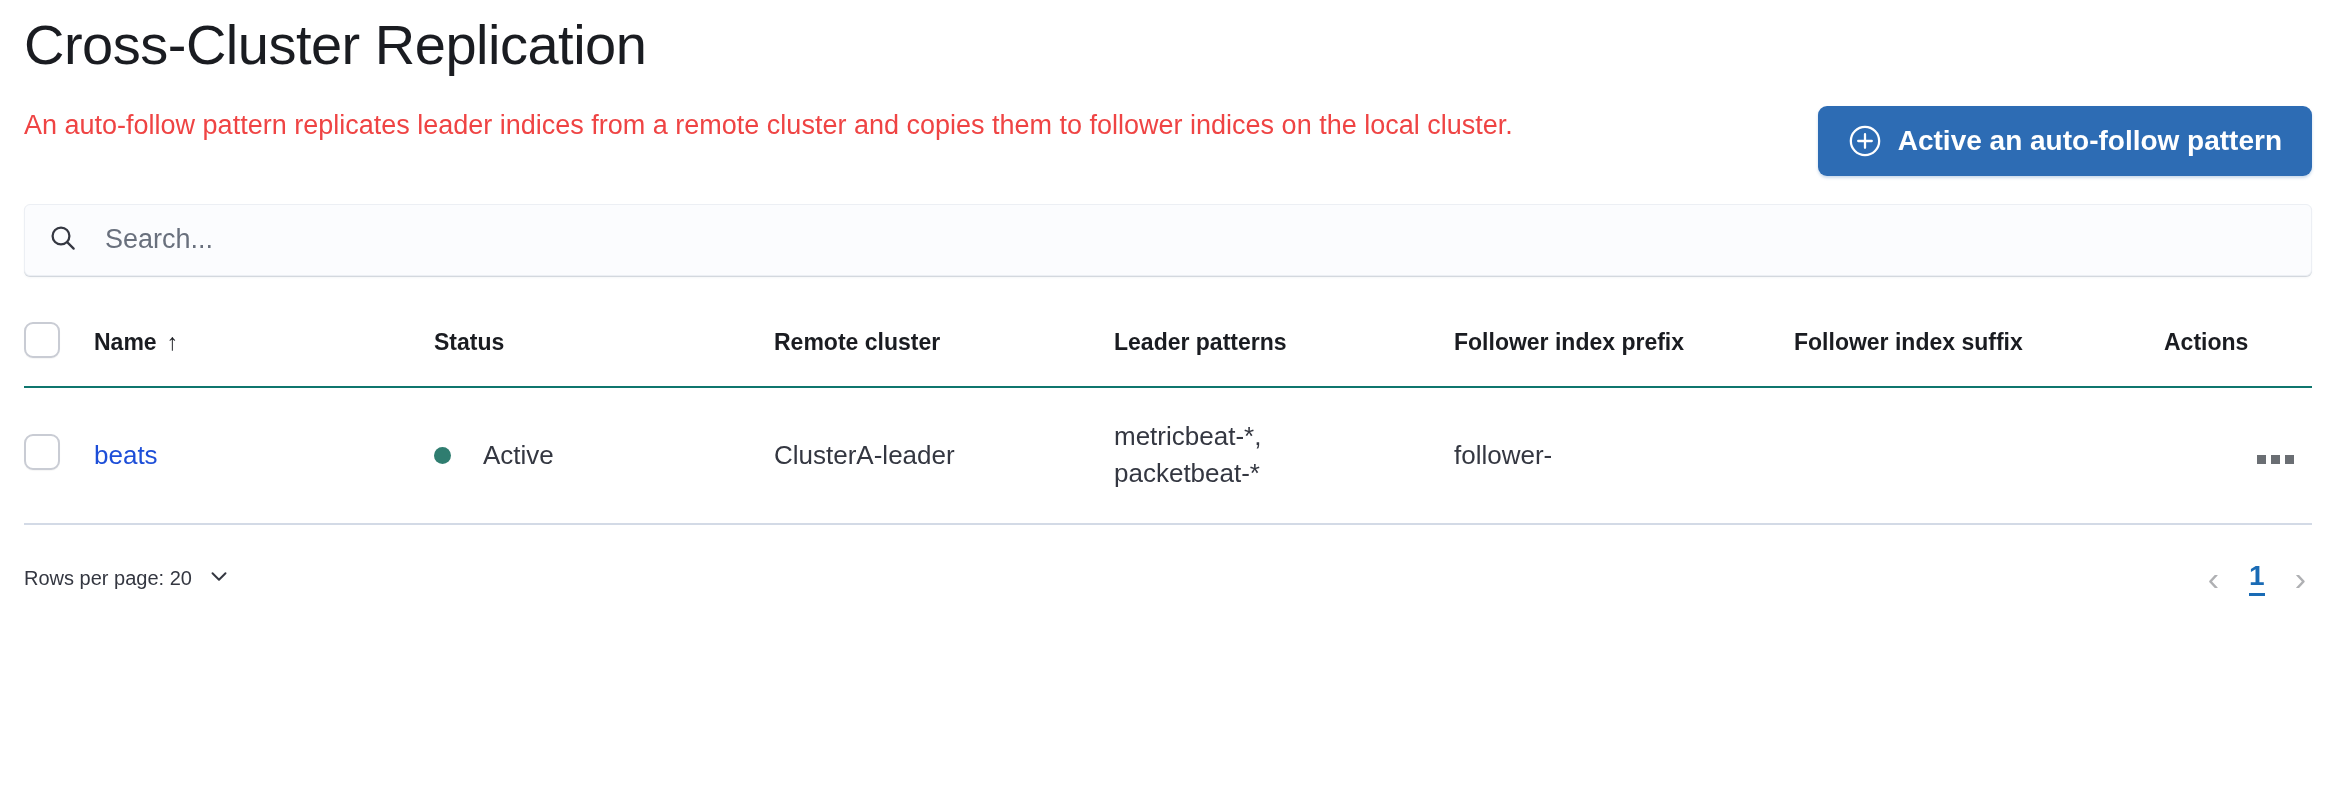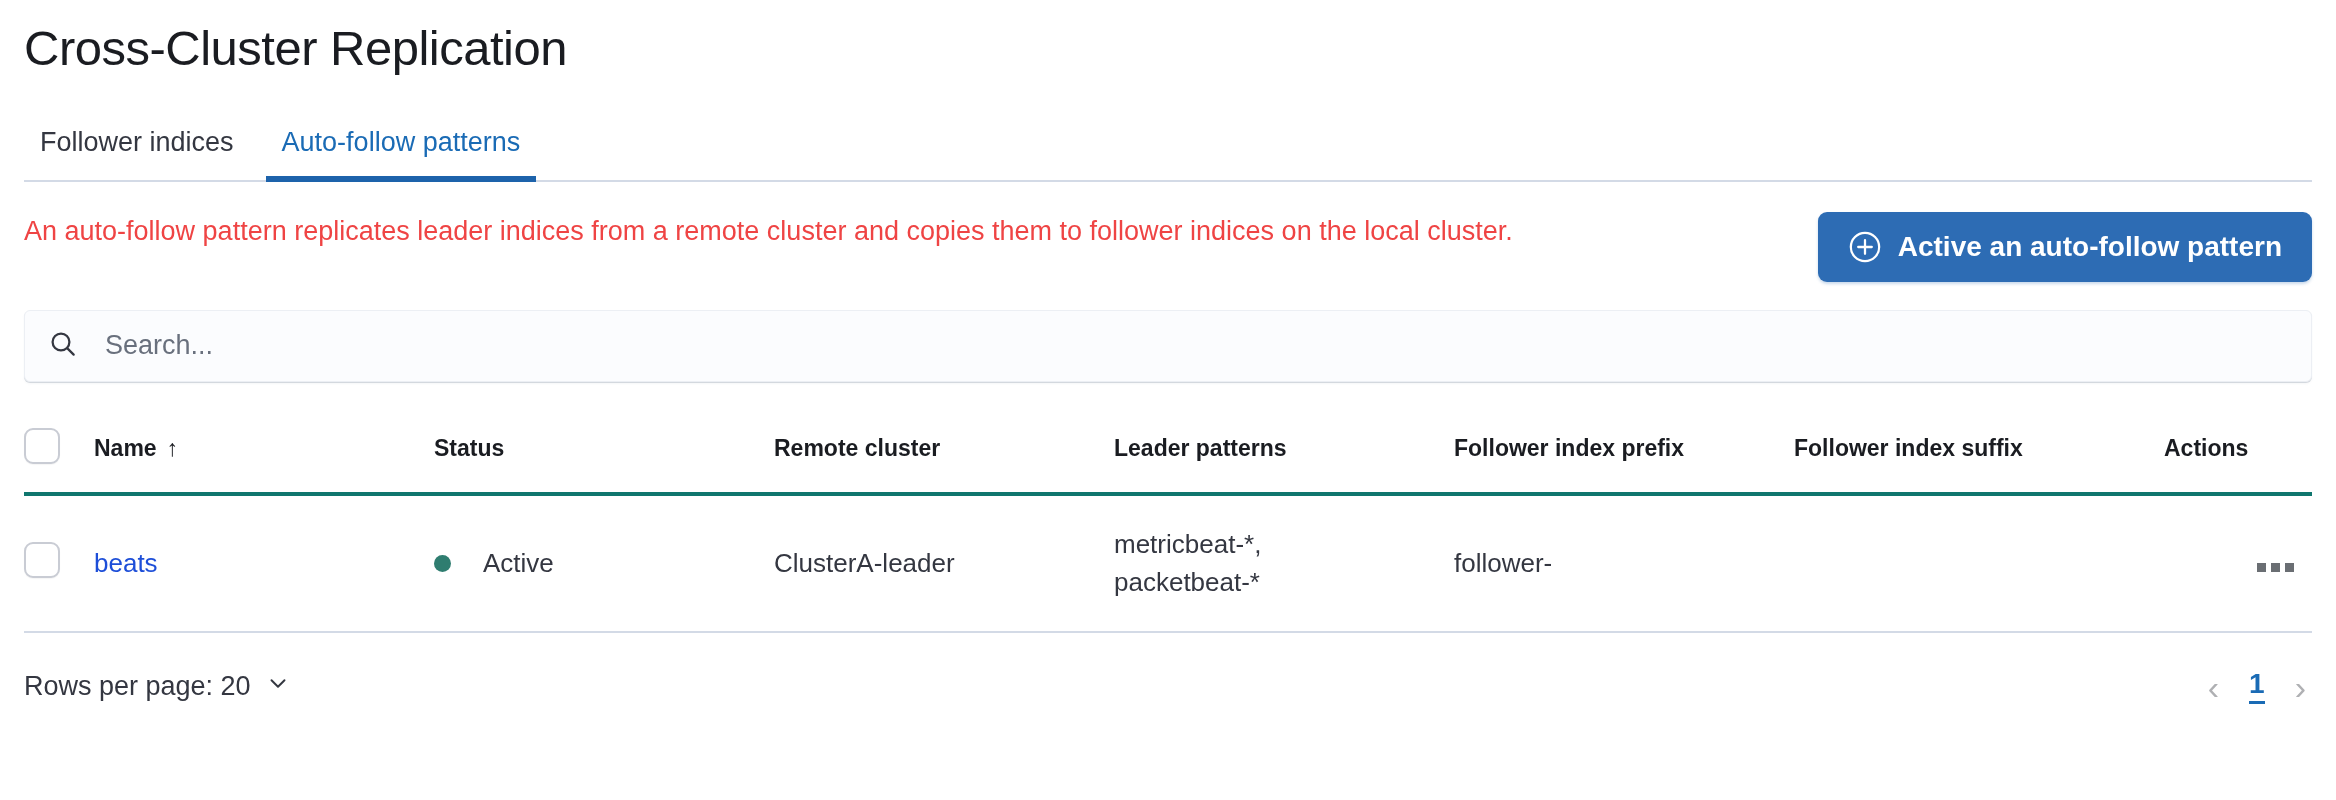--- a/index.html
+++ b/index.html
@@ -8,26 +8,26 @@
     width: 2336px; height: 800px;
     background: #ffffff;
     font-family: "Liberation Sans", sans-serif;
     color: #1a1c21;
     overflow: hidden;
   }
   .page { padding: 0 24px; width: 2336px; }
 
   
   .page-title {
-    font-size: 49px;
+    font-size: 56px;
     font-weight: 300;
     letter-spacing: -0.5px;
     color: #1a1c21;
     margin: 0;
-    padding-top: 22px;
+    padding-top: 14px;
     line-height: 1.1;
   }
 
   
   .tabs {
     display: flex;
     align-items: flex-end;
     margin-top: 30px;
     border-bottom: 2px solid #d3dae6;
     position: relative;
@@ -116,21 +116,21 @@
     border-collapse: collapse;
     margin-top: 34px;
     table-layout: fixed;
   }
   table.ccr-table th {
     text-align: left;
     font-size: 23px;
     font-weight: 700;
     color: #1a1c21;
     padding: 12px 12px 22px 0;
-    border-bottom: 4px solid #0f766e;
+    border-bottom: 2px solid #0f766e;
     vertical-align: middle;
     white-space: nowrap;
   }
   table.ccr-table td {
     font-size: 26px;
     color: #343741;
     padding: 30px 12px 30px 0;
     border-bottom: 2px solid #d3dae6;
     vertical-align: middle;
     font-weight: 300;
@@ -172,44 +172,40 @@
   
   .table-footer {
     display: flex;
     align-items: center;
     justify-content: space-between;
     margin-top: 36px;
     padding-right: 6px;
   }
   .rows-per-page {
     display: inline-flex; align-items: center; gap: 14px;
-    font-size: 27px; color: #343741; cursor: pointer; font-weight: 300;
+    font-size: 20px; color: #343741; cursor: pointer; font-weight: 300;
   }
   .pager { display: inline-flex; align-items: center; gap: 30px; }
   .pager-arrow {
     color: #afb0b3; font-size: 34px; cursor: pointer;
     line-height: 1; user-select: none; font-weight: 300;
   }
   .pager-page {
     color: #1a6bb5; font-size: 28px; font-weight: 700;
     border-bottom: 3px solid #1a6bb5; cursor: pointer; line-height: 1.1;
     padding-bottom: 1px;
   }
 </style>
 </head>
 <body>
 
 <div class="page">
 
   <h1 class="page-title">Cross-Cluster Replication</h1>
 
-  <div class="tabs">
-    <div class="tab">Follower indices</div>
-    <div class="tab active">Auto-follow patterns</div>
-  </div>
 
   <div class="desc-row">
     <div class="desc-text">An auto-follow pattern replicates leader indices from a remote cluster and copies them to follower indices on the local cluster.</div>
     <button class="create-btn">
       <span>
         <svg width="34" height="34" viewBox="0 0 24 24" fill="none" aria-hidden="true">
           <circle cx="12" cy="12" r="10" stroke="#ffffff" stroke-width="1.6"></circle>
           <path d="M12 7.2v9.6M7.2 12h9.6" stroke="#ffffff" stroke-width="1.6" stroke-linecap="round"></path>
         </svg>
       </span>

